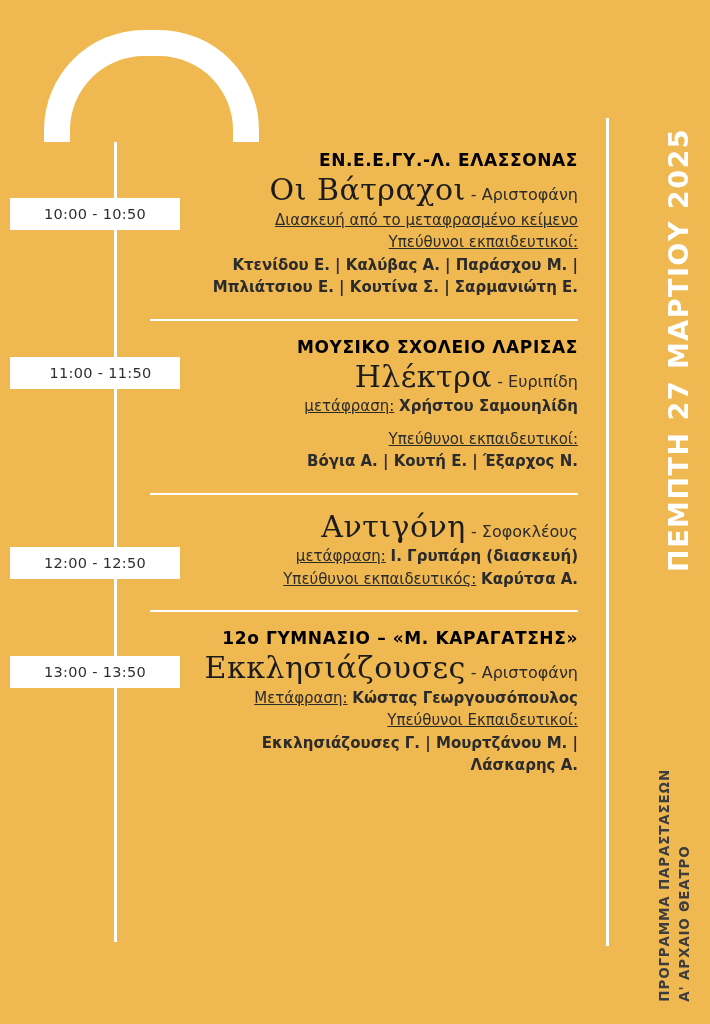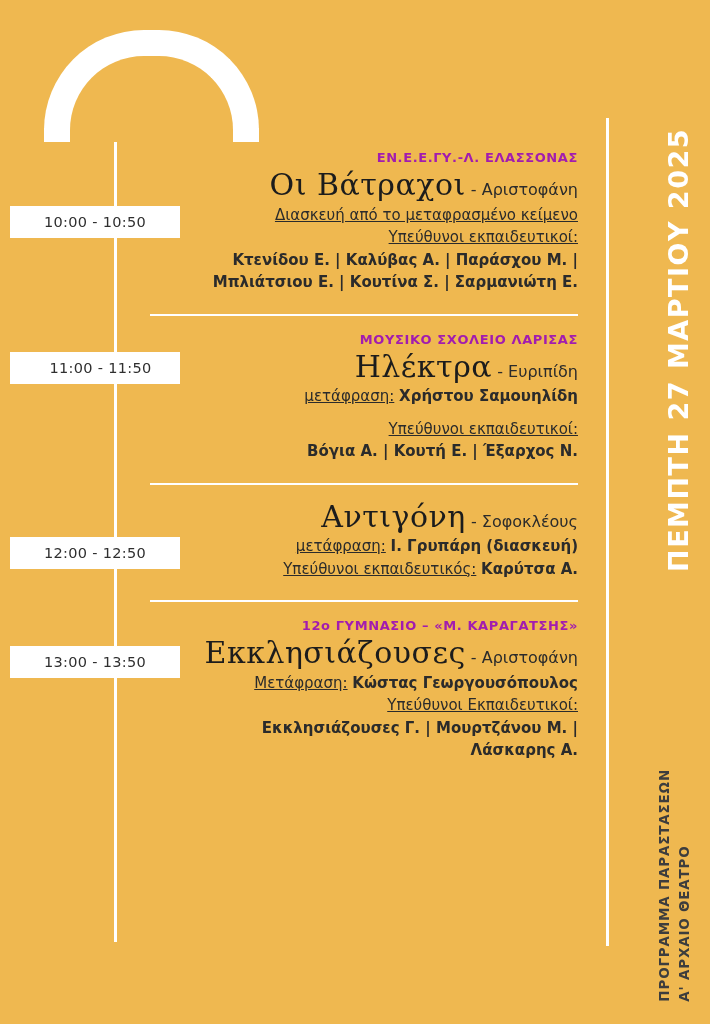--- a/index.html
+++ b/index.html
@@ -117,23 +117,23 @@
     justify-content: center;
     font-size: 14.5px;
     color: #2f2f2f;
     letter-spacing: 0.3px;
   }
   .entry-text {
     padding-right: 22px;
     text-align: right;
   }
   .school {
-    font-size: 13px;
+    font-size: 17px;
     font-weight: bold;
-    color: #a21caf;
+    color: #000000;
     letter-spacing: 0.6px;
     margin-bottom: 4px;
   }
   .playline {
     margin-bottom: 3px;
     line-height: 1.05;
   }
   .play {
     font-family: "DejaVu Serif", "Liberation Serif", serif;
     font-size: 30px;
@@ -169,21 +169,21 @@
   <div class="left-rule"></div>
   <div class="right-rule"></div>
 
   <div class="vtitle-main">ΠΕΜΠΤΗ 27 ΜΑΡΤΙΟΥ 2025</div>
   <div class="vtitle-sub">ΠΡΟΓΡΑΜΜΑ ΠΑΡΑΣΤΑΣΕΩΝ
 Α' ΑΡΧΑΙΟ ΘΕΑΤΡΟ</div>
 
   <div class="schedule">
 
     <div class="entry">
-      <div class="time-chip" style="top:48px;margin-top:8px;">10:00 - 10:50</div>
+      <div class="time-chip" style="top:48px;">10:00 - 10:50</div>
       <div class="entry-text">
         <div class="school">ΕΝ.Ε.Ε.ΓΥ.-Λ. ΕΛΑΣΣΟΝΑΣ</div>
         <div class="playline">
           <span class="play">Οι Βάτραχοι</span>
           <span class="author">-</span>
           <span class="author">Αριστοφάνη</span>
         </div>
         <div class="meta"><span class="meta-label">Διασκευή από το μεταφρασμένο κείμενο</span> <b></b></div>
         <div class="meta"><span class="meta-label">Υπεύθυνοι εκπαιδευτικοί:</span> <b></b></div>
         <div class="meta"><span class="meta-label"></span> <b>Κτενίδου Ε. | Καλύβας Α. | Παράσχου Μ. |</b></div>

